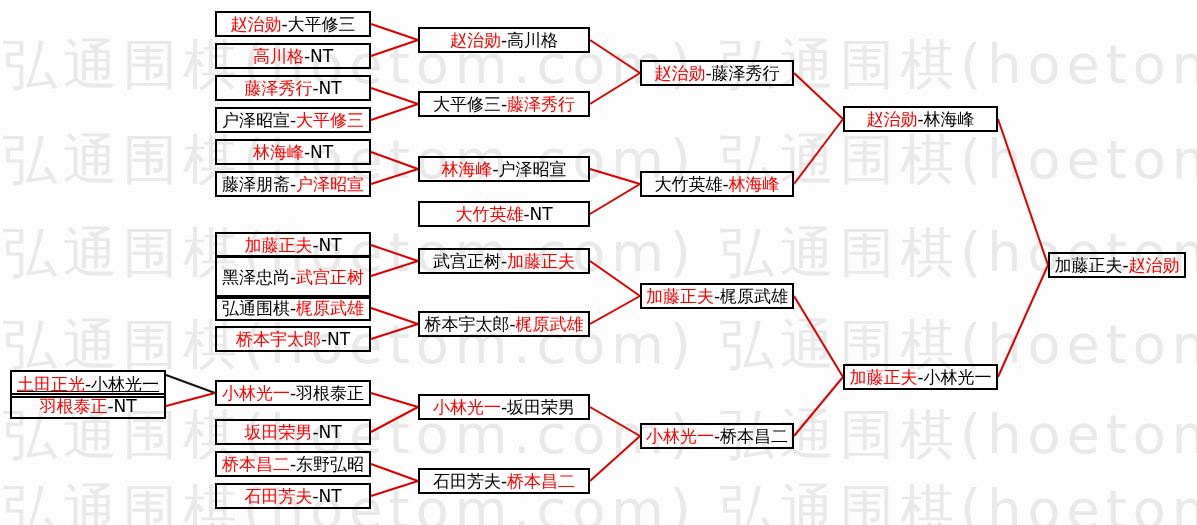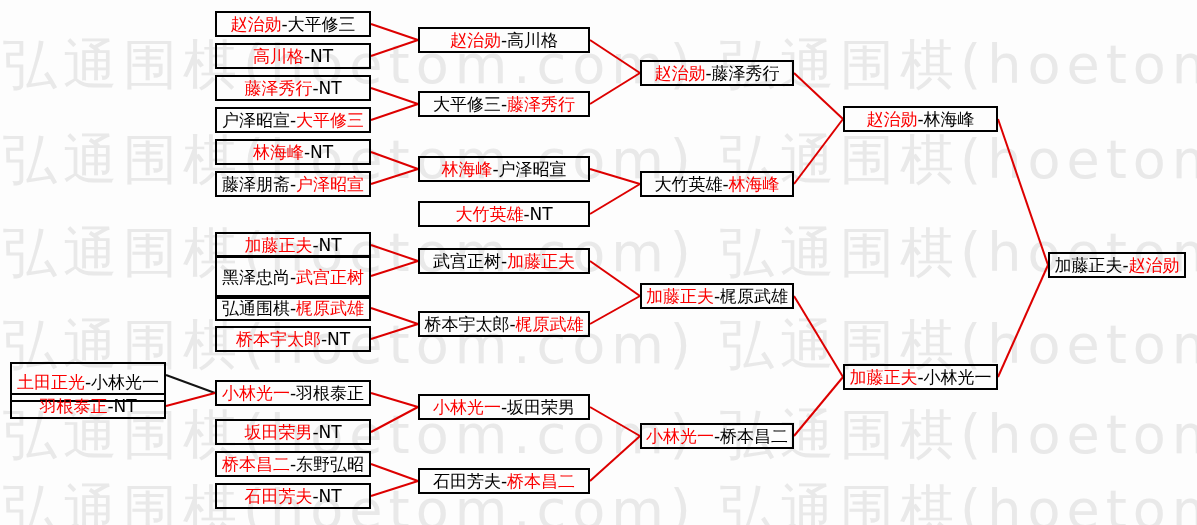--- a/index.html
+++ b/index.html
@@ -53,21 +53,21 @@
       <line x1="590" y1="407" x2="640" y2="436" stroke="#dd0000" stroke-width="2"></line>
       <line x1="590" y1="481" x2="640" y2="436" stroke="#dd0000" stroke-width="2"></line>
       <line x1="794" y1="73" x2="843" y2="119" stroke="#dd0000" stroke-width="2"></line>
       <line x1="794" y1="184" x2="843" y2="119" stroke="#dd0000" stroke-width="2"></line>
       <line x1="794" y1="296" x2="843" y2="377" stroke="#dd0000" stroke-width="2"></line>
       <line x1="794" y1="436" x2="843" y2="377" stroke="#dd0000" stroke-width="2"></line>
       <line x1="998" y1="119" x2="1048" y2="265" stroke="#dd0000" stroke-width="2"></line>
       <line x1="998" y1="377" x2="1048" y2="265" stroke="#dd0000" stroke-width="2"></line>
     </svg>
   <div id="boxes">
-      <div class="match-box" style="left: 10px; top: 362px; width: 156px; height: 40px; border-color: rgb(0, 0, 0);">
+      <div class="match-box" style="left: 10px; top: 370px; width: 156px; height: 28px; border-color: rgb(0, 0, 0); text-decoration: underline;">
         <span style="color: rgb(251, 0, 0);">土田正光</span>
         <span style="color: rgb(0, 0, 0);">-</span>
         <span style="color: rgb(0, 0, 0);">小林光一</span>
       </div>
       <div class="match-box" style="left: 10px; top: 393px; width: 156px; height: 26px; border-color: rgb(0, 0, 0);">
         <span style="color: rgb(251, 0, 0);">羽根泰正</span>
         <span style="color: rgb(0, 0, 0);">-</span>
         <span style="color: rgb(0, 0, 0);">NT</span>
       </div>
       <div class="match-box" style="left: 215px; top: 11px; width: 156px; height: 26px; border-color: rgb(0, 0, 0);">

